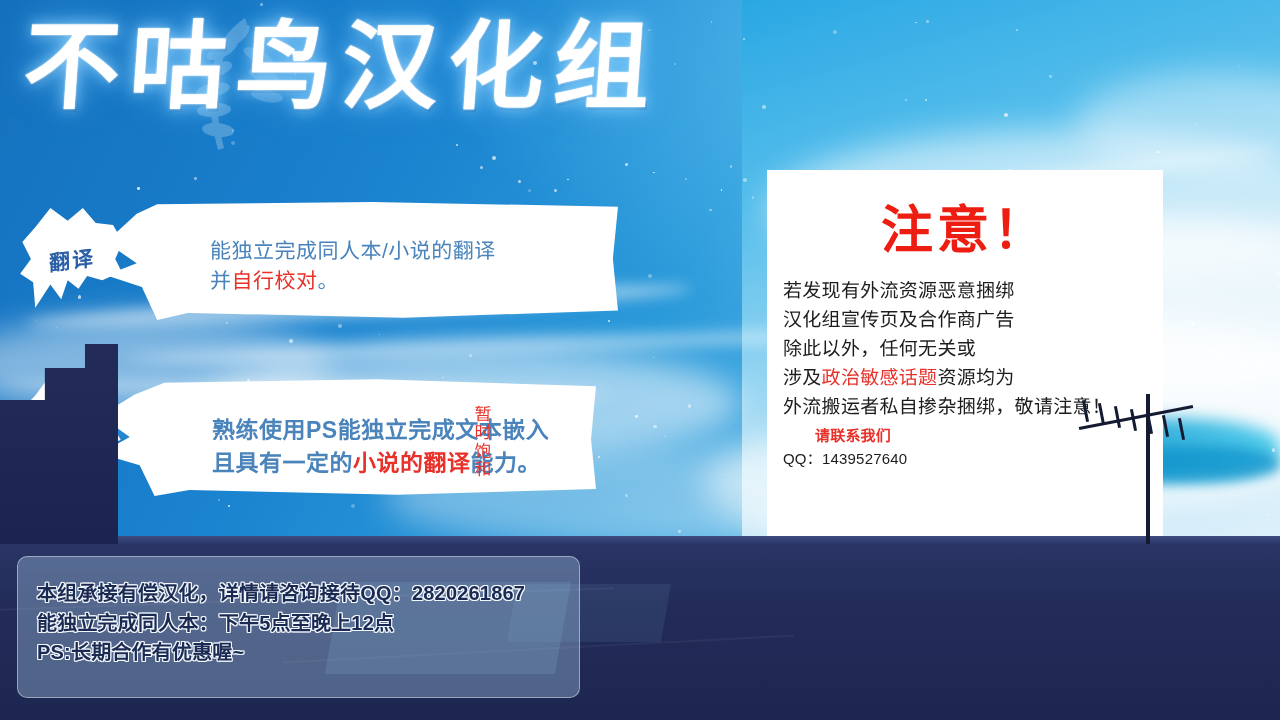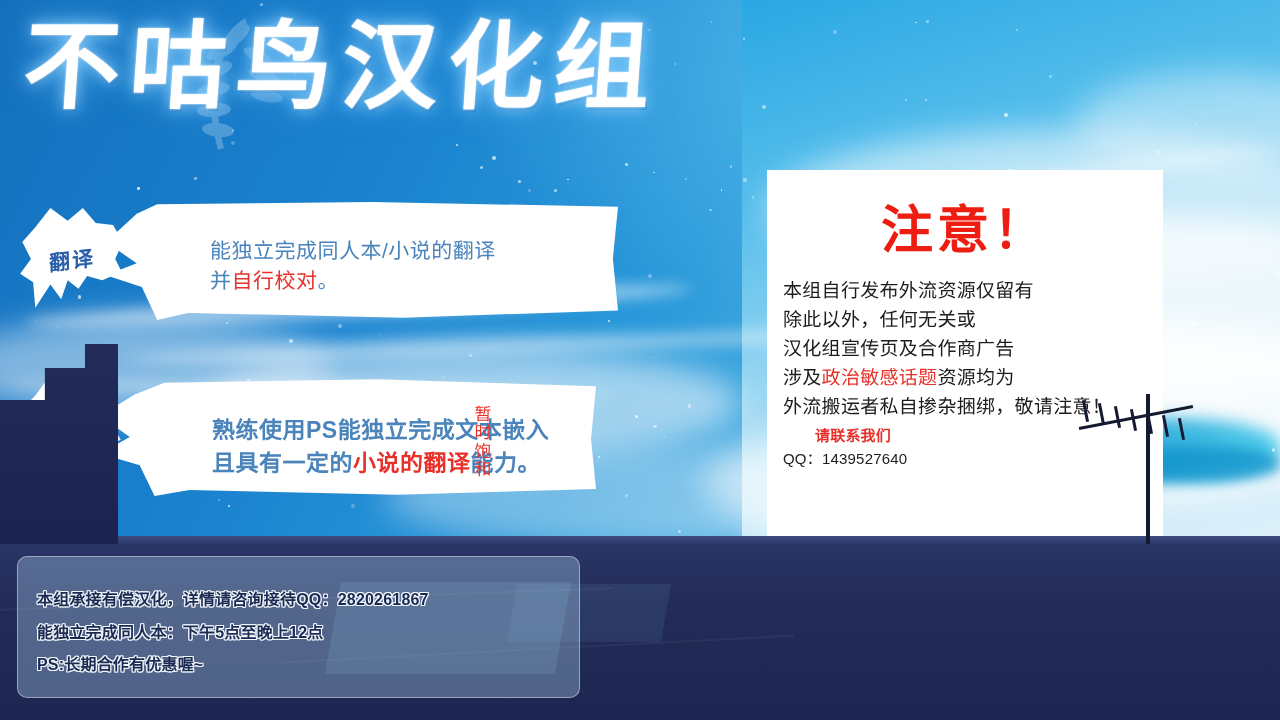--- a/index.html
+++ b/index.html
@@ -203,28 +203,27 @@
 
   
   .bottombar{
     position:absolute;left:17px;top:556px;width:563px;height:142px;
     background:rgba(168,205,232,.36);
     border:1px solid rgba(255,255,255,.42);
     border-radius:10px;
     padding:22px 0 0 19px;
   }
   .bottombar .bline{
-    font-size:16px;line-height:1.48;font-weight:700;color:#1b2a52;
+    font-size:20px;line-height:1.48;font-weight:700;color:#1b2a52;
     white-space:nowrap;letter-spacing:.2px;
     text-shadow:
       -1px -1px 0 #f2f7fb, 1px -1px 0 #f2f7fb,
       -1px  1px 0 #f2f7fb, 1px  1px 0 #f2f7fb,
        0   -1px 0 #f2f7fb, 0    1px 0 #f2f7fb,
       -1px  0   0 #f2f7fb, 1px  0   0 #f2f7fb;
-    margin-top: 9px;
   }
 </style>
 </head>
 <body>
 
 <div id="stage">
 
   <div class="bg-base"></div>
   <div class="sky-right"></div>
 
@@ -444,23 +443,23 @@
   </div>
 
   <div class="dove dove-2" style="left:16px;top:372px;">
     <div class="body"></div>
     <div class="dove-label">嵌字</div>
   </div>
 
   <div class="notice">
     <div class="notice-title">注意！</div>
     <div class="notice-body">
-      <div class="nline">本组自行发布外流资源仅留有</div>
+      <div class="nline">若发现有外流资源恶意捆绑</div>
+      <div class="nline">汉化组宣传页及合作商广告</div>
       <div class="nline">除此以外，任何无关或</div>
-      <div class="nline">汉化组宣传页及合作商广告</div>
       <div class="nline"><span>涉及</span><span class="hl-red">政治敏感话题</span><span>资源均为</span></div>
       <div class="nline">外流搬运者私自掺杂捆绑，敬请注意！</div>
     </div>
     <div class="notice-small">
       <div class="sline red">请联系我们</div>
       <div class="sline">QQ：1439527640</div>
     </div>
   </div>
 
   <div class="roof-lip"></div>

